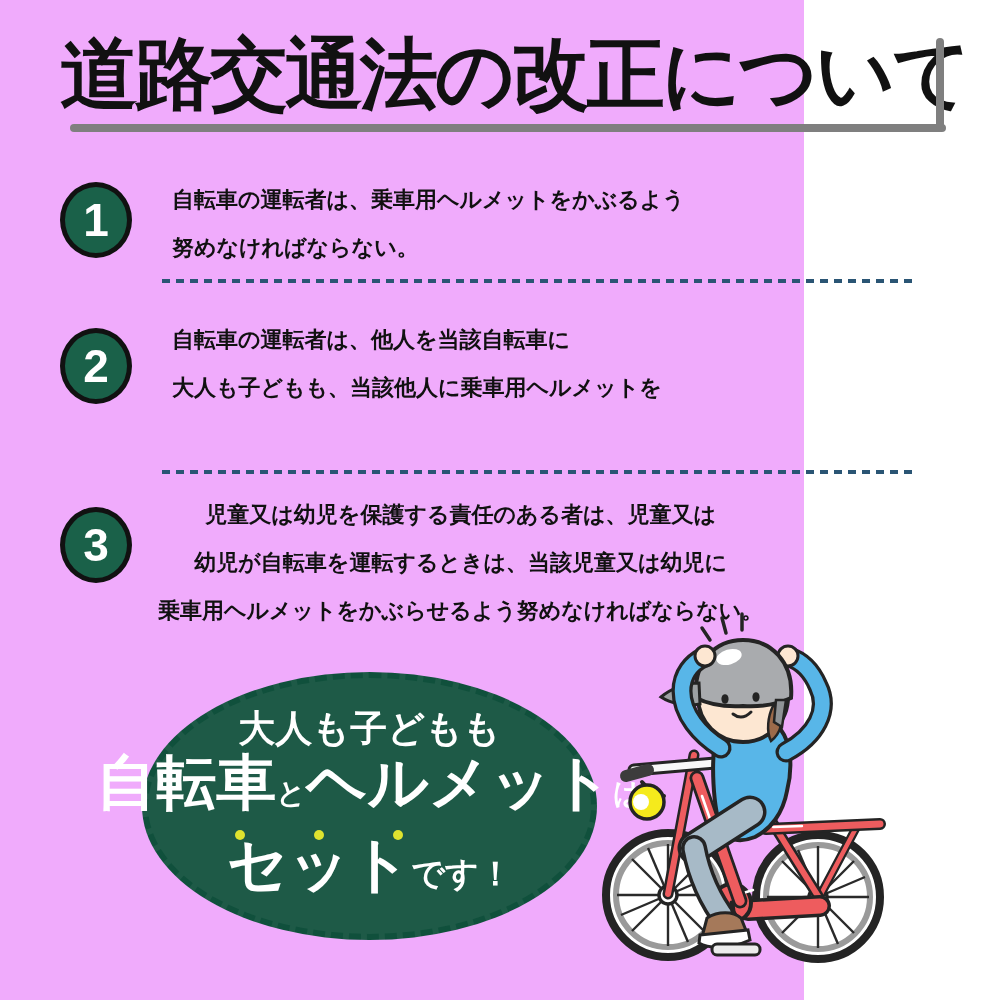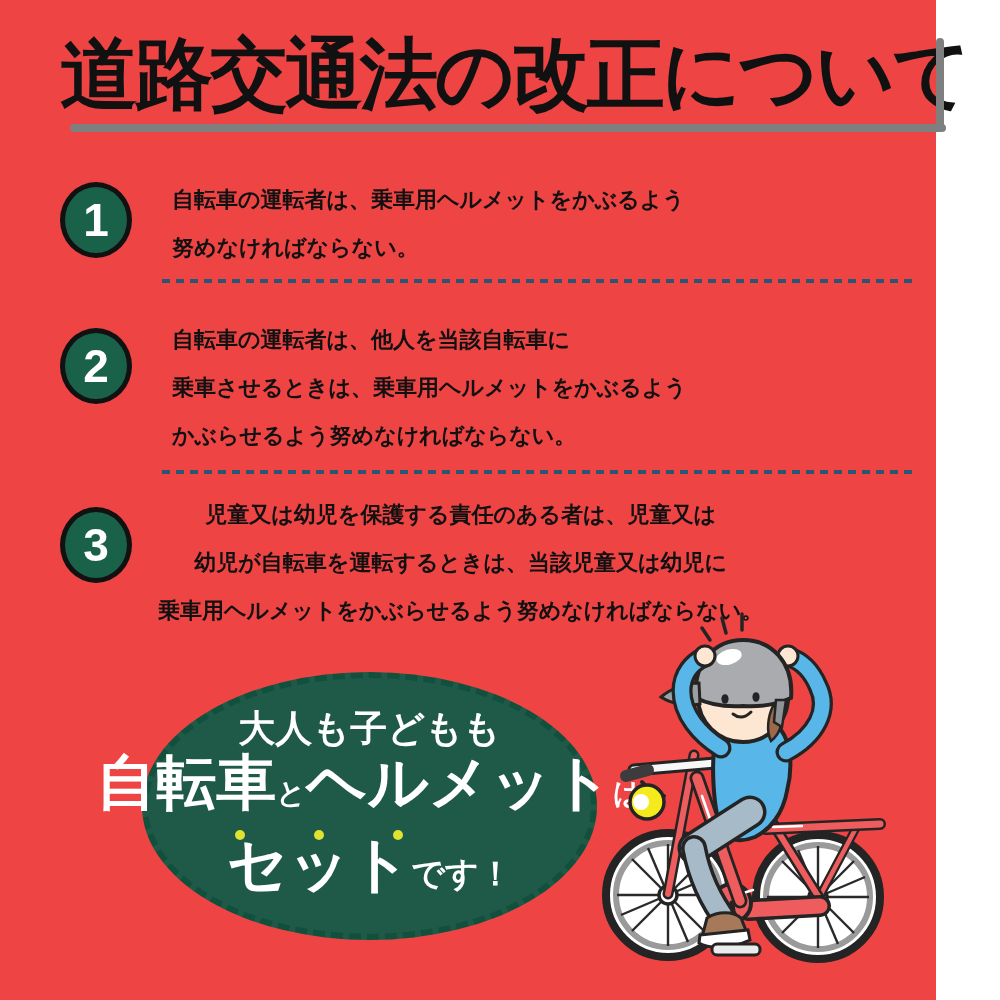--- a/index.html
+++ b/index.html
@@ -1,18 +1,18 @@
 <!DOCTYPE html>
 <html><head>
 <meta charset="utf-8">
 <style>
   * { margin:0; padding:0; box-sizing:border-box; }
   html,body { width:1000px; height:1000px; background:#ffffff; overflow:hidden;
     font-family:"Liberation Sans","DejaVu Sans",sans-serif; }
-  .stage { position:relative; width:936px; height:1000px; background:#ef4444; }
+  .stage { position:relative; width:804px; height:1000px; background:#f0abfc; }
 
   
   .title { position:absolute; left:60px; top:24px; width:880px; height:100px;
     font-size:78px; font-weight:900; letter-spacing:-3px; color:#111;
     white-space:nowrap; line-height:100px; }
   .title-shadow-b { position:absolute; left:70px; top:124px; width:876px; height:8px;
     background:#7f7f7f; border-radius:4px; }
   .title-shadow-r { position:absolute; left:936px; top:38px; width:8px; height:93px;
     background:#7f7f7f; border-radius:4px; }
 
@@ -60,22 +60,21 @@
     <div>自転車の運転者は、乗車用ヘルメットをかぶるよう</div>
     <div>努めなければならない。</div>
   </div>
   <div class="sep" style="top:279px;"></div>
 
   <div class="num-circle" style="left:60px; top:328px;">
     <span>2</span>
   </div>
   <div class="item-text" style="left:172px; top:316px;">
     <div>自転車の運転者は、他人を当該自転車に</div>
-    <div>乗車させるときは、乗車用ヘルメットをかぶるよう</div>
-    <div>かぶらせるよう努めなければならない。</div>
+    <div>大人も子どもも、当該他人に乗車用ヘルメットを</div>
   </div>
   <div class="sep" style="top:470px;"></div>
 
   <div class="num-circle" style="left:60px; top:507px;">
     <span>3</span>
   </div>
   <div class="item-text" style="left:158px; top:491px;text-align:center;">
     <div>児童又は幼児を保護する責任のある者は、児童又は</div>
     <div>幼児が自転車を運転するときは、当該児童又は幼児に</div>
     <div>乗車用ヘルメットをかぶらせるよう努めなければならない。</div>

